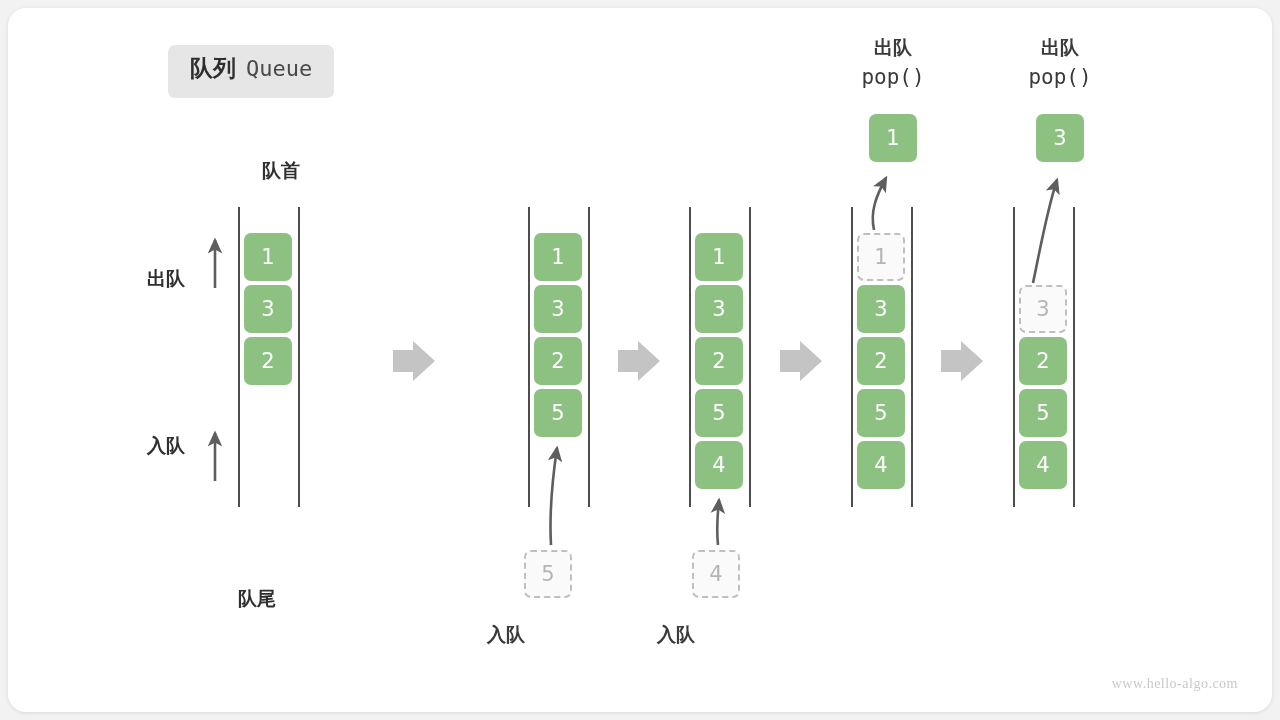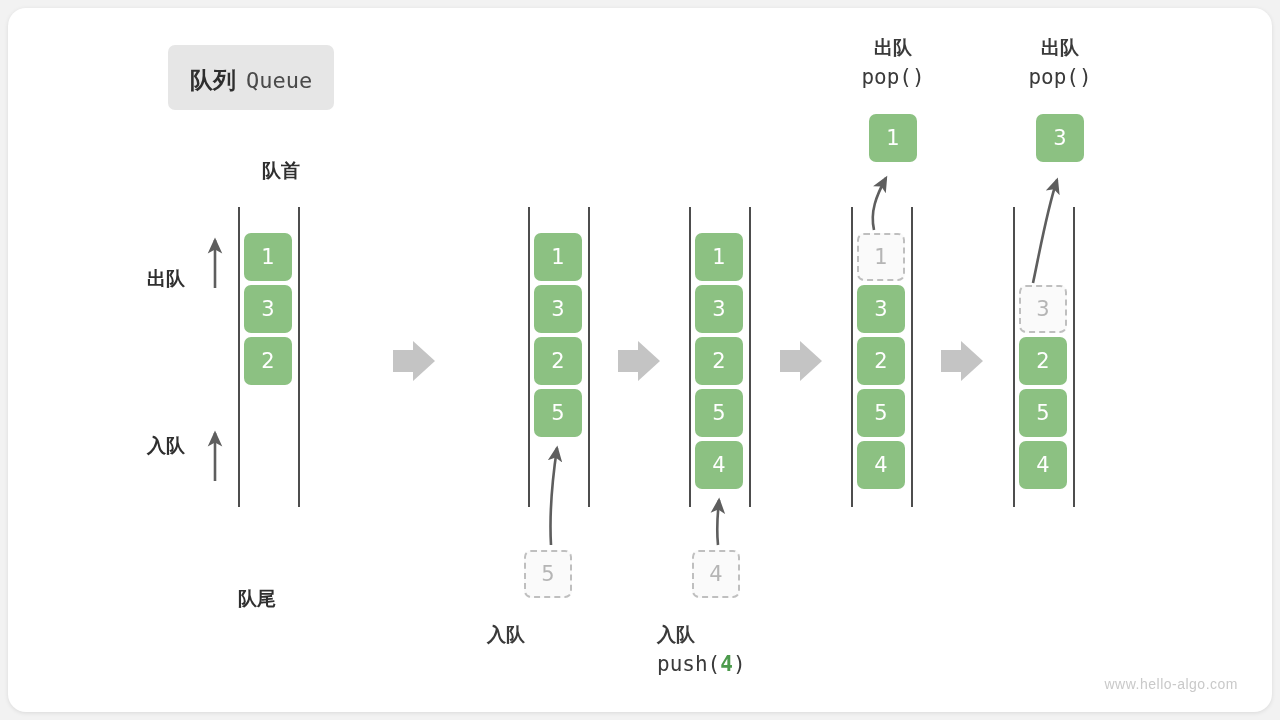--- a/index.html
+++ b/index.html
@@ -27,21 +27,21 @@
     height: 704px;
     background: #ffffff;
     border-radius: 18px;
     box-shadow: 0 1px 4px rgba(0,0,0,0.10);
   }
   
   .title-badge {
     position: absolute;
     left: 168px;
     top: 45px;
-    padding: 20px 22px 14px 22px;
+    padding: 8px 22px 14px 22px;
     background: #e6e6e6;
     border-radius: 7px;
     display: flex;
     align-items: baseline;
     gap: 10px;
     white-space: nowrap;
   }
   .title-cn {
     font-family: "DejaVu Sans", sans-serif;
     font-size: 23px;
@@ -105,21 +105,21 @@
   .cell.ghost {
     background: #fafafa;
     border: 2px dashed #bfbfbf;
     color: #b5b5b5;
   }
   
   .watermark {
     position: absolute;
     right: 42px;
     bottom: 28px;
-    font-family: Liberation Sans, sans-serif;
+    font-family: Liberation Serif, serif;
     font-size: 14px;
     color: #c9c9c9;
     letter-spacing: 0.5px;
     white-space: nowrap;
   }
   svg.overlay {
     position: absolute;
     left: 0;
     top: 0;
     width: 1280px;
@@ -195,21 +195,20 @@
   <div class="op-label" style="left:1012px; top:33px; width:96px;">
     <span class="op-cn">出队</span>
     <span class="op-code">pop()</span>
   </div>
 
   <div class="op-label" style="left:487px; top:620px; width:150px; text-align:left;">
     <span class="op-cn">入队</span>
   </div>
   <div class="op-label" style="left:657px; top:620px; width:150px; text-align:left;">
     <span class="op-cn">入队</span>
-    <span class="op-code"><span>push(</span><span class="arg">4</span><span>)</span></span>
   </div>
 
   <svg class="overlay" viewBox="0 0 1280 720">
     <defs>
       <marker id="headDark" markerWidth="7" markerHeight="7" refX="5.2" refY="3.2" orient="auto">
         <path d="M0,0.4 L6.2,3.2 L0,6 L1.5,3.2 Z" fill="#5e5e5e"></path>
       </marker>
     </defs>
 
     <g>

